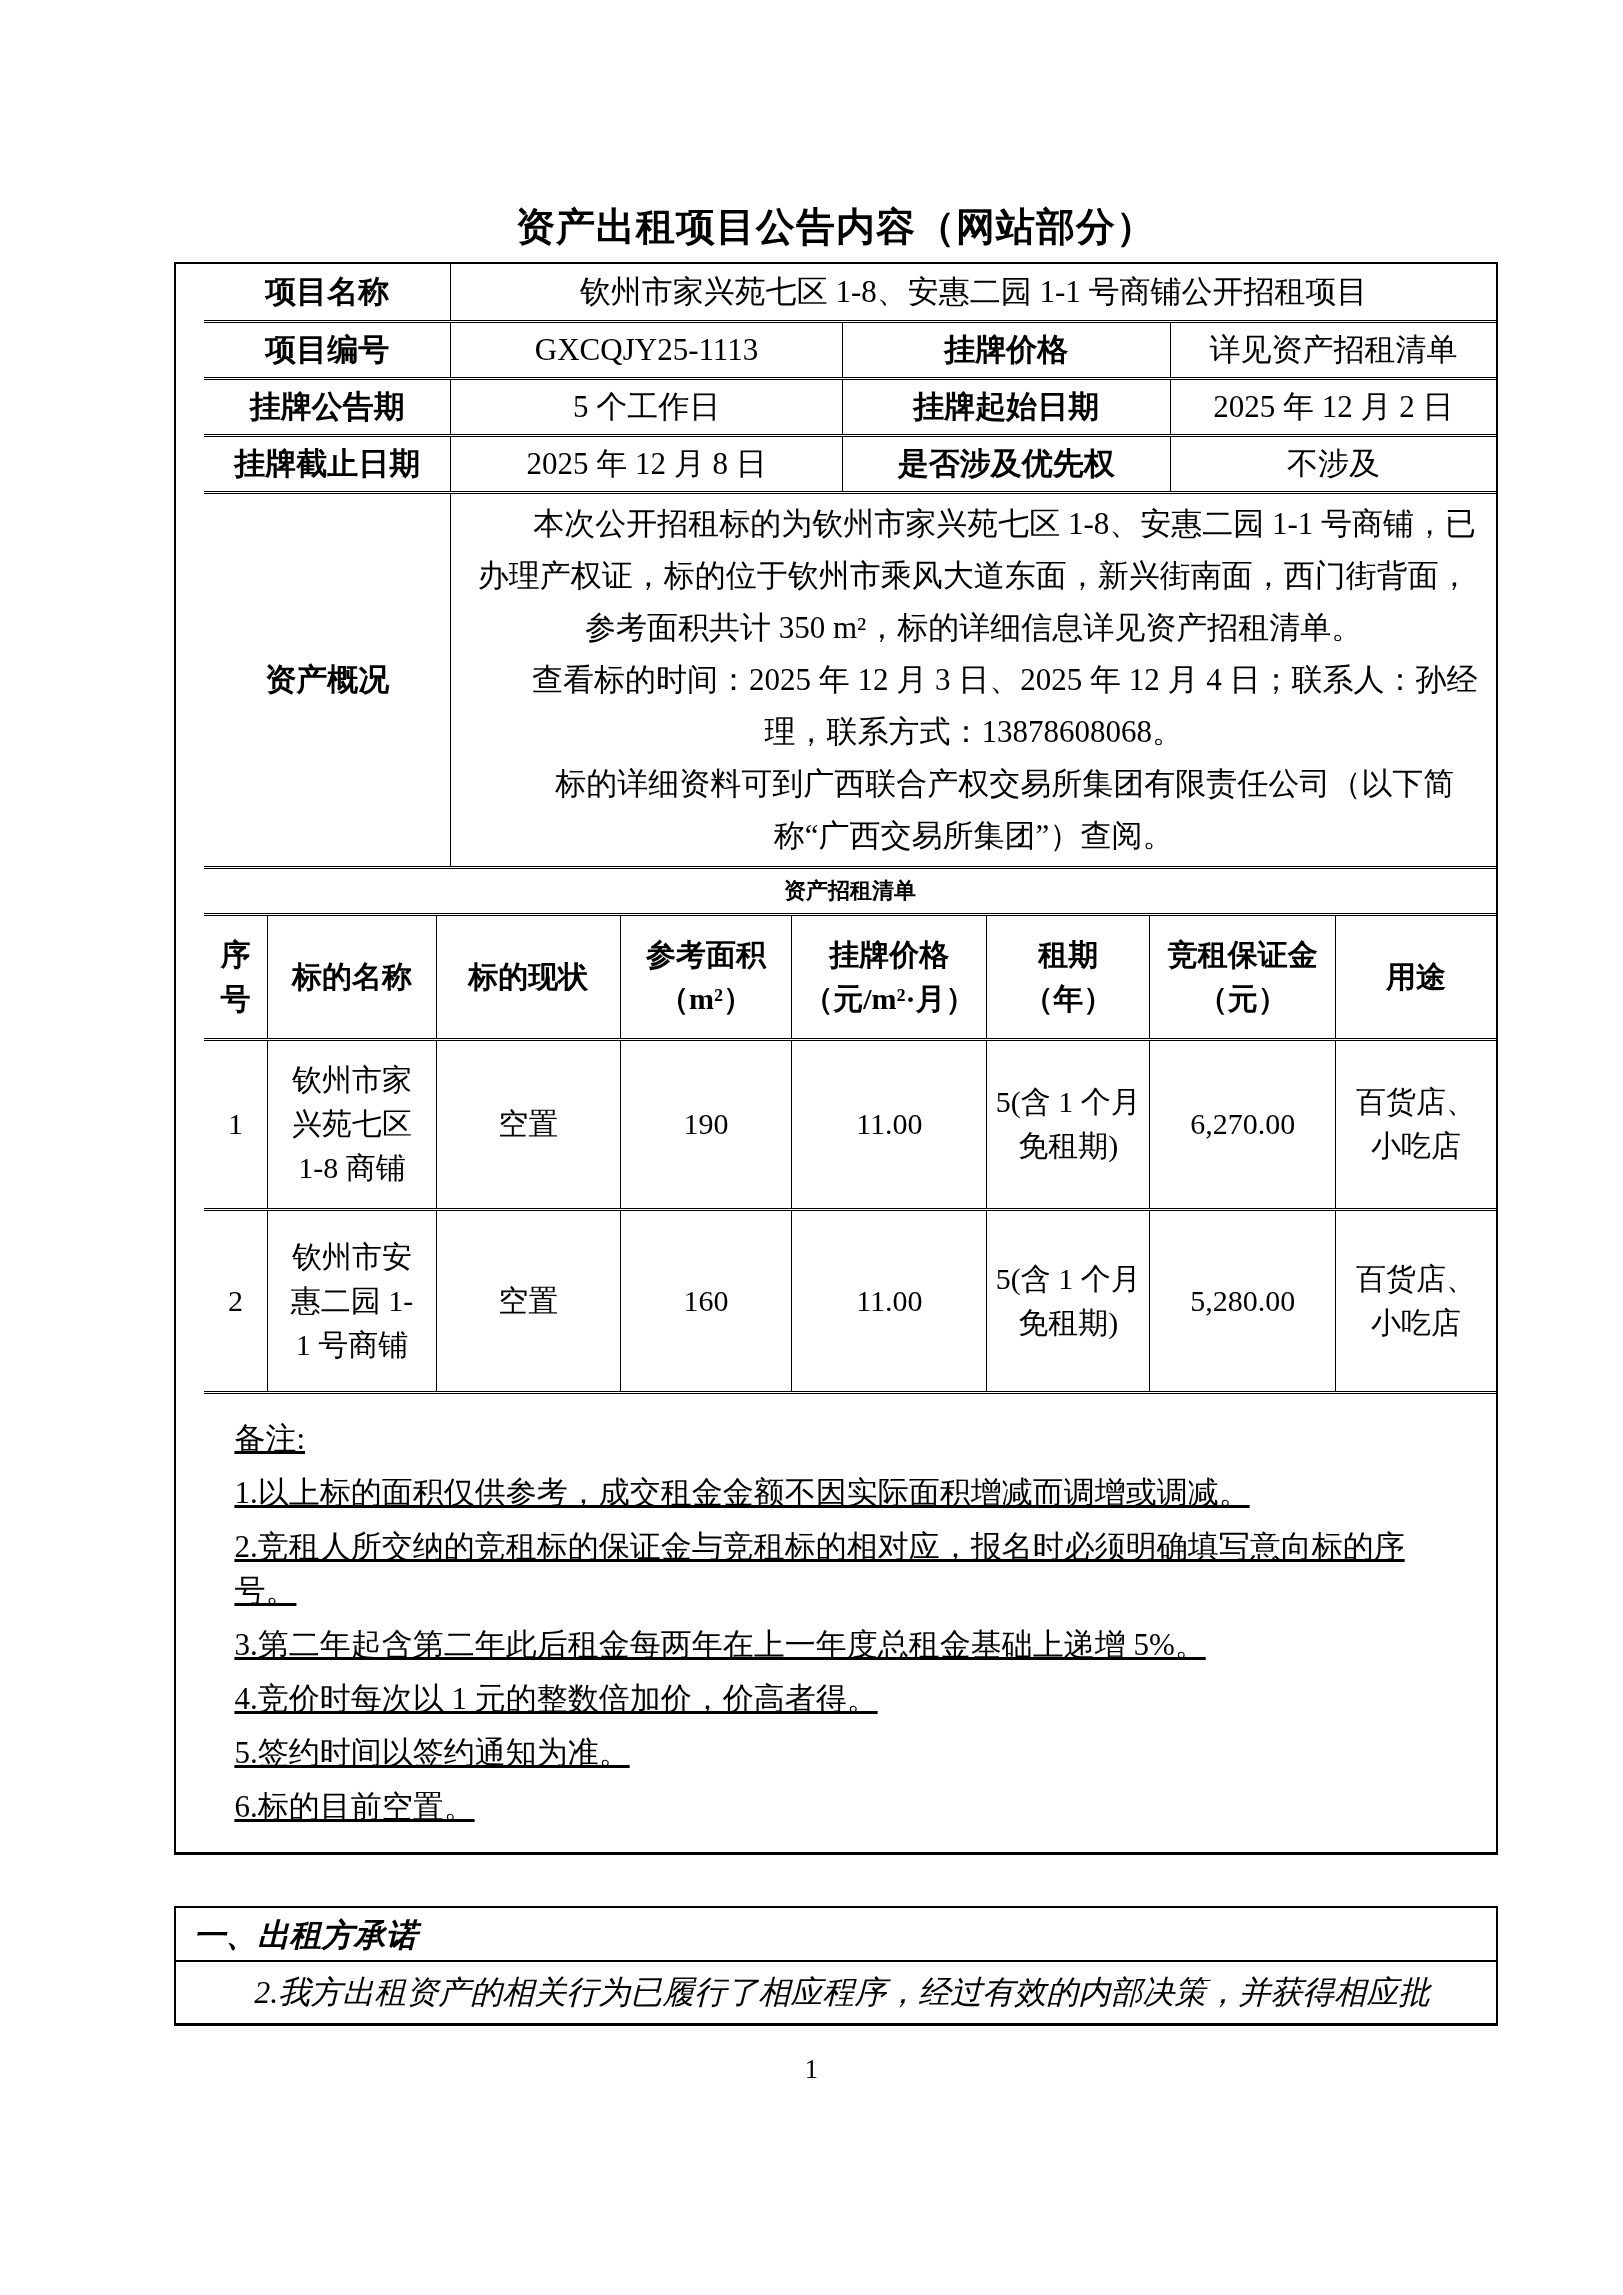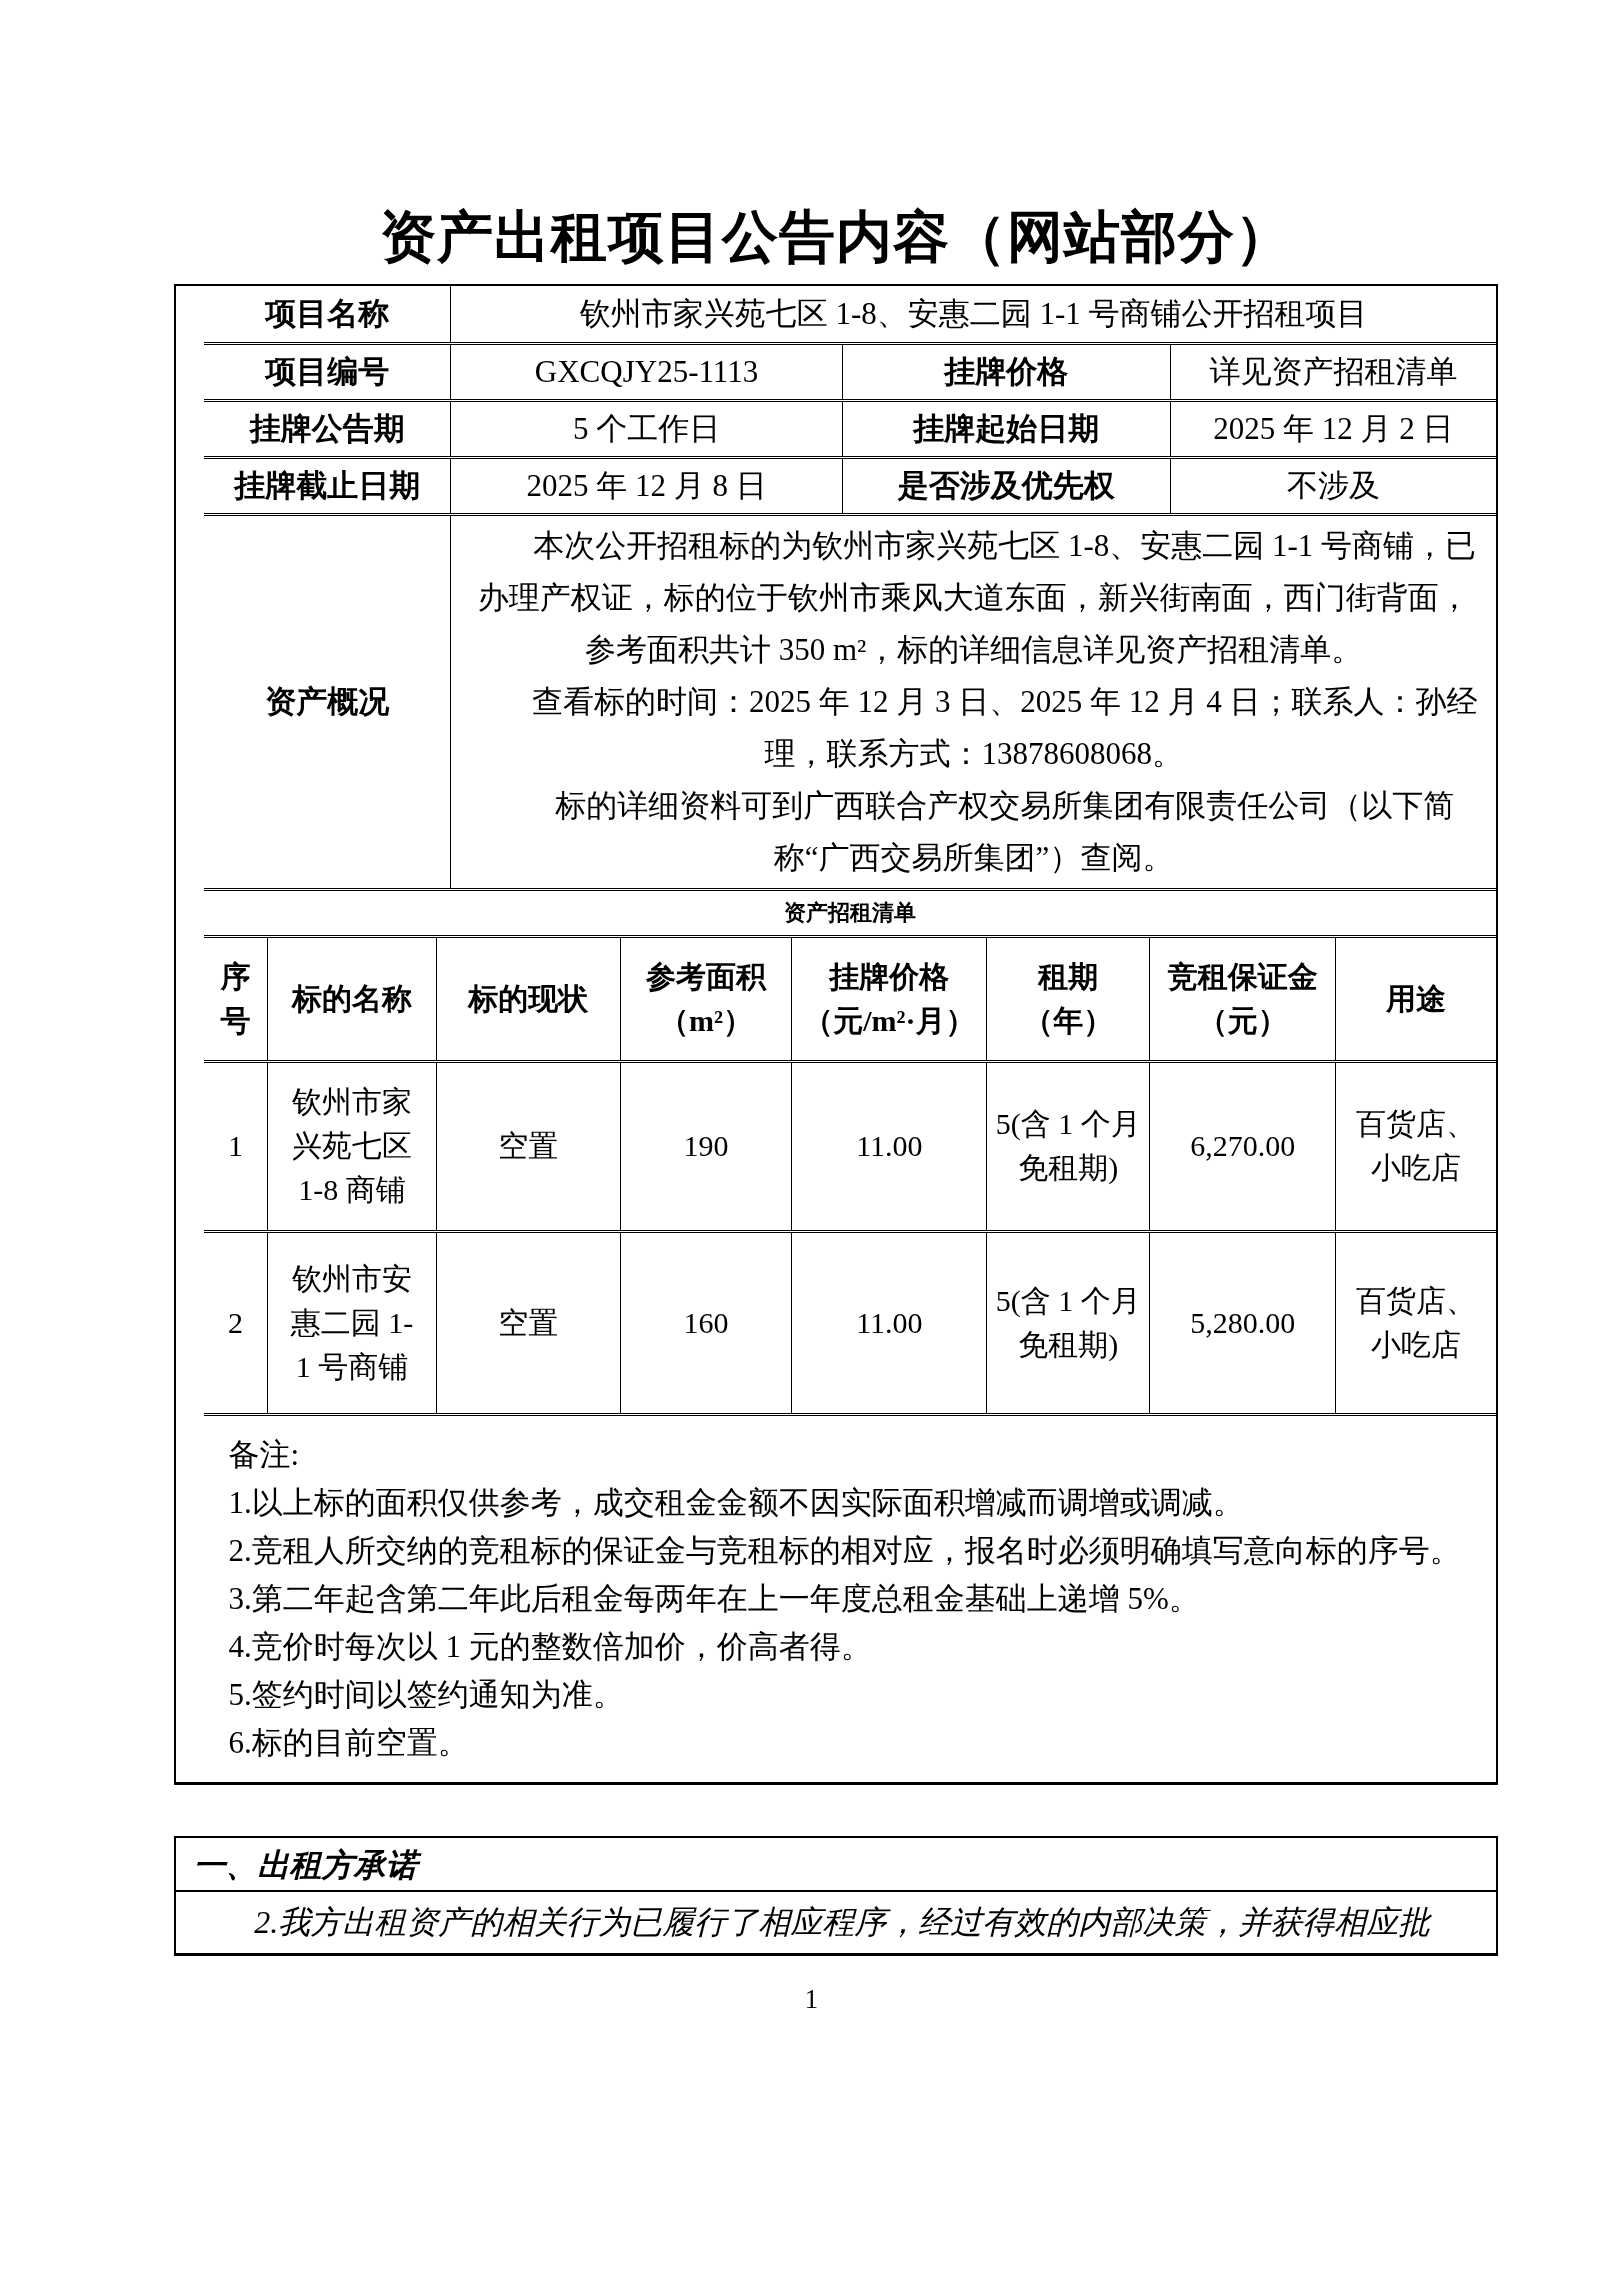--- a/index.html
+++ b/index.html
@@ -8,21 +8,21 @@
     width: 1623px; height: 2295px;
     background: #ffffff; color: #000000;
     font-family: "Liberation Serif", "DejaVu Serif", serif;
   }
   .page { position: relative; width: 1623px; height: 2295px; overflow: hidden; }
   .content { margin-left: 174px; width: 1324px; }
 
   .doc-title {
     margin: 0; padding-top: 200px;
     text-align: center;
-    font-size: 56px; font-weight: bold;
+    font-size: 39px; font-weight: bold;
     letter-spacing: 1px;
   }
   .url-line {
     margin-top: 30px; margin-left: 29px;
     font-size: 29px; white-space: nowrap;
   }
   .url-label { font-weight: bold; }
   .url-value {
     font-family: "Liberation Mono", "DejaVu Sans Mono", monospace;
     font-size: 26px; letter-spacing: -1px;
@@ -55,21 +55,21 @@
   .t-listing td { line-height: 44px; }
   .row-bar { height: 46px; }
   .row-bar td { font-weight: bold; font-size: 22px; }
   .row-head { height: 125px; }
   .row-item1 { height: 170px; }
   .row-item2 { height: 183px; }
   .cell-name { padding: 5.1px 21.5px; }
   .cell-deposit { padding: 5.1px 20.4px; }
   .cell-use { padding: 5.1px 5.1px; }
   .cell-notes { text-align: left; padding: 13.3px 20.4px; }
-  .cell-notes p { margin: 4px; line-height: 44px; font-size: 31px; }
+  .cell-notes p { margin: 10px; line-height: 44px; font-size: 31px; text-decoration: underline; }
 
   .sheet2 {
     margin-top: 51px;
     border: 2px solid #000; border-bottom-width: 3.1px; font-style: italic;
   }
   .promise-header {
     border-bottom: 2px solid #000;
     height: 54px; line-height: 54px;
     padding: 0 17.4px;
     font-size: 32px; font-weight: bold;

